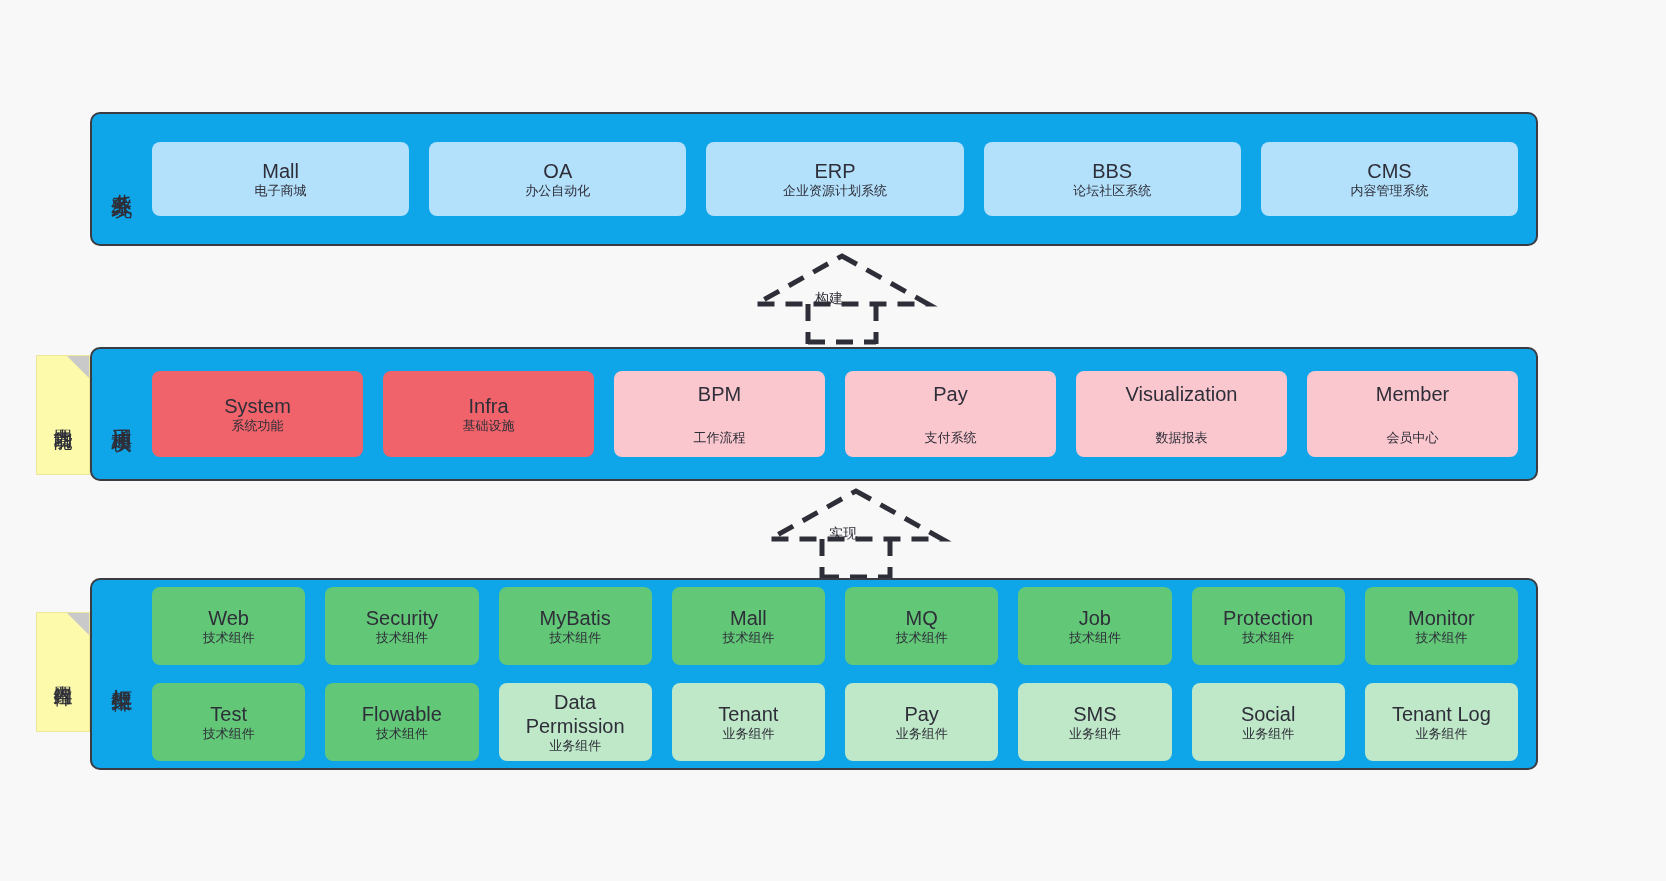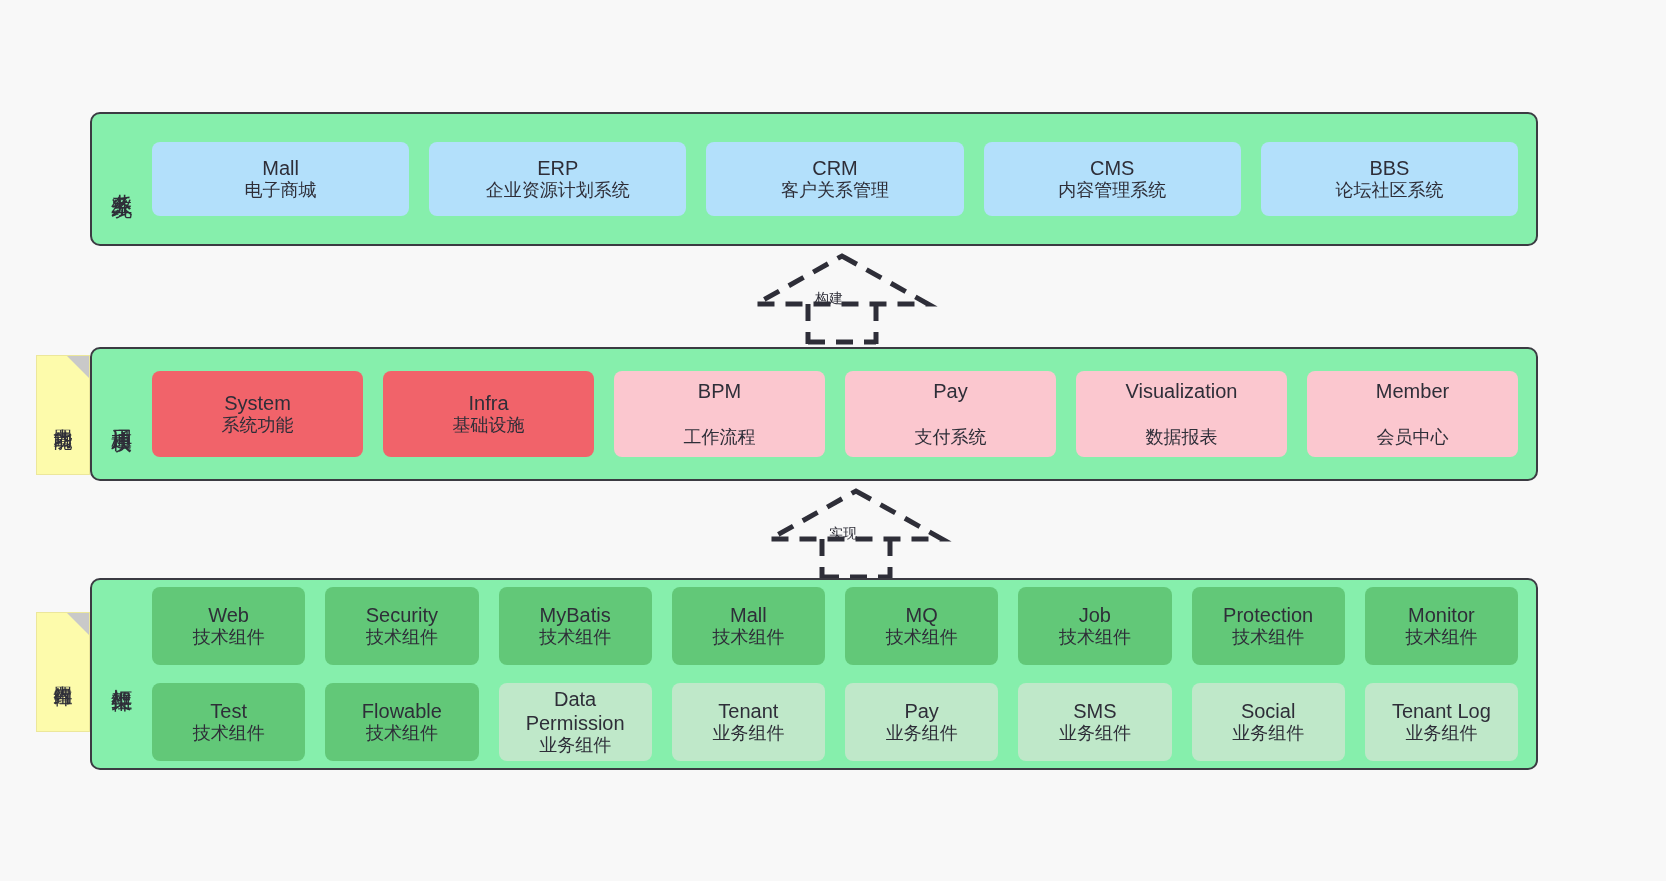--- a/index.html
+++ b/index.html
@@ -19,21 +19,21 @@
     position: absolute;
     left: 0; top: 0;
     width: 1666px;
     height: 881px;
   }
 
   
   .layer {
     position: absolute;
     box-sizing: border-box;
-    background: #86efac;
+    background: #0ea5e9;
     border: 2px solid #3b3b42;
     border-radius: 10px;
     display: flex;
     flex-direction: row;
     align-items: stretch;
   }
 
   
   .layer-title {
     flex: 0 0 auto;
@@ -76,21 +76,21 @@
     justify-content: center;
     text-align: center;
     color: #2e2e38;
     line-height: 1.22;
     padding: 6px 4px;
   }
   .card .en {
     font-size: 20px;
   }
   .card .cn {
-    font-size: 18px;
+    font-size: 13px;
   }
 
   .card.blue  { background: #b3e0fb; }
   .card.red   { background: #f1636a; }
   .card.pink  { background: #fbc7cf; gap: 23px; }
   .card.green { background: #62c878; }
   .card.lgreen{ background: #bfe8c9; }
 
   
   #layer-business {
@@ -158,34 +158,34 @@
 
   <div class="layer" id="layer-business">
     <div class="layer-title">业务系统</div>
     <div class="layer-body">
       <div class="row">
         <div class="card blue">
           <span class="en">Mall</span>
           <span class="cn">电子商城</span>
         </div>
         <div class="card blue">
+          <span class="en">OA</span>
+          <span class="cn">办公自动化</span>
+        </div>
+        <div class="card blue">
           <span class="en">ERP</span>
           <span class="cn">企业资源计划系统</span>
         </div>
         <div class="card blue">
-          <span class="en">CRM</span>
-          <span class="cn">客户关系管理</span>
+          <span class="en">BBS</span>
+          <span class="cn">论坛社区系统</span>
         </div>
         <div class="card blue">
           <span class="en">CMS</span>
           <span class="cn">内容管理系统</span>
-        </div>
-        <div class="card blue">
-          <span class="en">BBS</span>
-          <span class="cn">论坛社区系统</span>
         </div>
       </div>
     </div>
   </div>
 
   <div class="arrow" id="arrow-build">
     <svg width="180" height="92" viewBox="0 0 180 92">
 
       <polygon points="90,4 176,52 4,52" fill="none" stroke="#2e2e38" stroke-width="5" stroke-dasharray="17 11" stroke-linecap="butt"></polygon>
 

